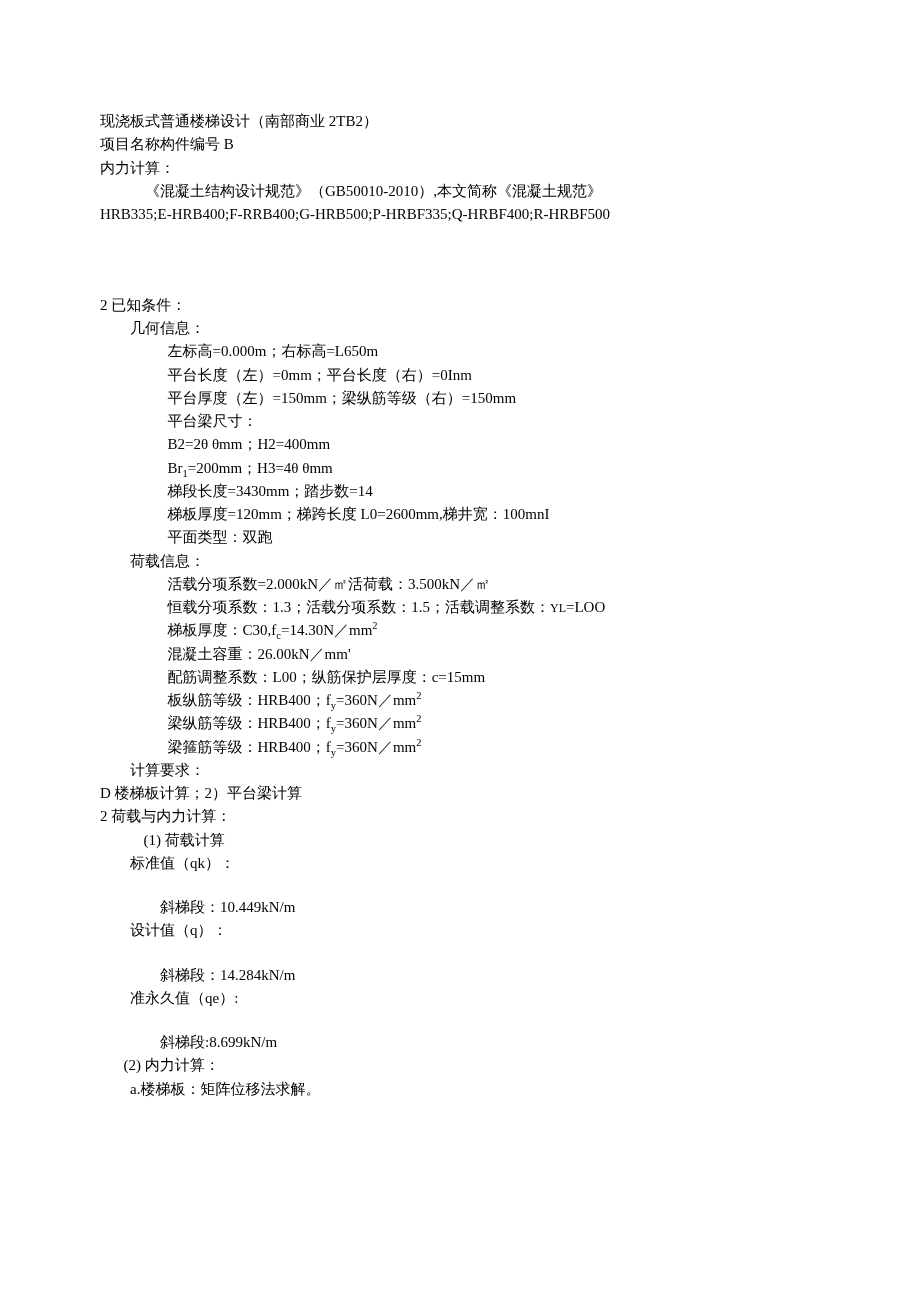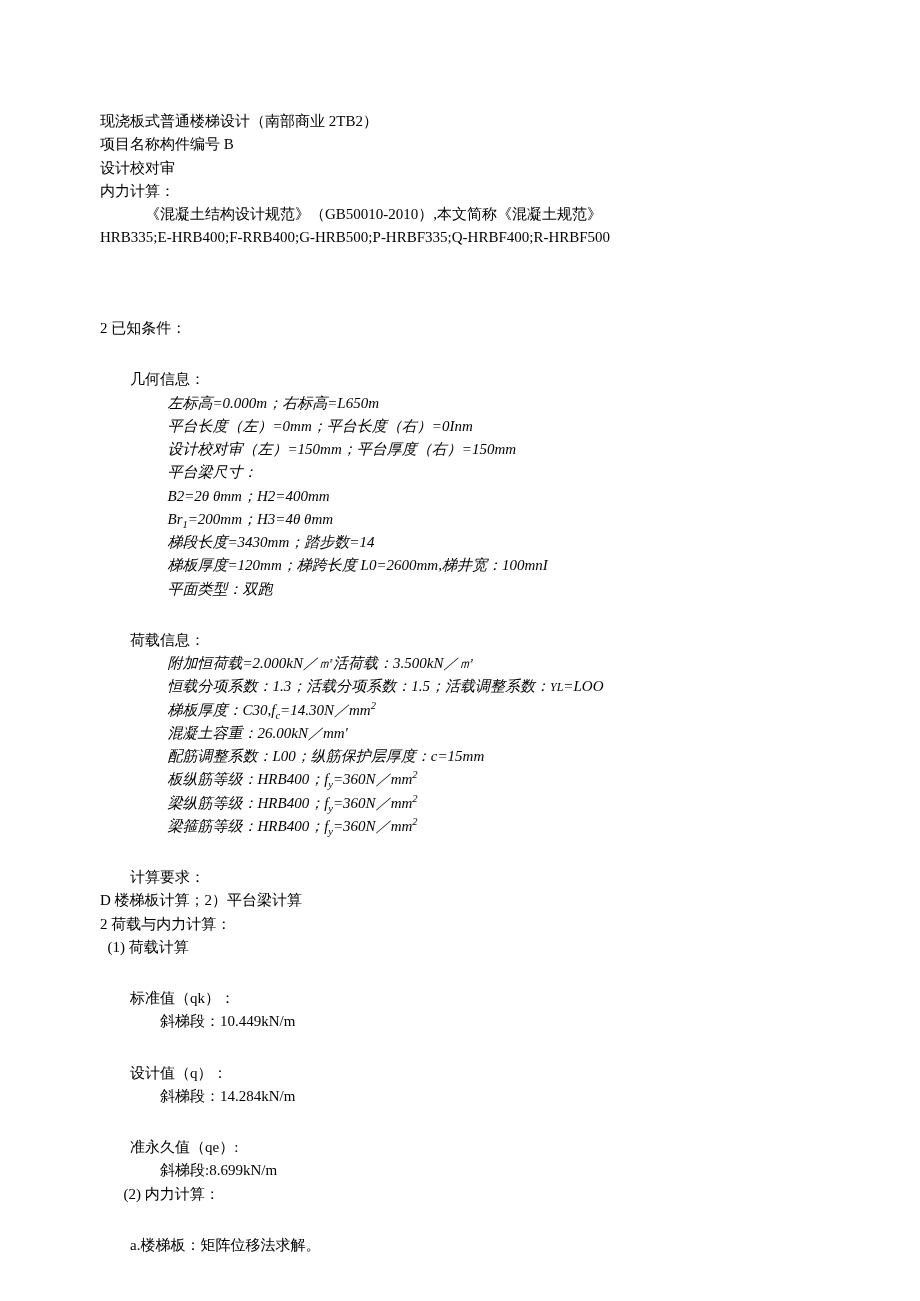--- a/index.html
+++ b/index.html
@@ -7,62 +7,61 @@
     margin: 0;
     font-family: "SimSun", "宋体", serif;
     font-size: 15px;
     line-height: 1.55;
     color: #000;
     background: #fff;
     padding: 110px 100px 60px 100px;
     box-sizing: border-box;
   }
   .b { font-weight: normal; }
-  .ind1 { padding-left: 2em; margin-top: 28px; }
-  .ind2 { padding-left: 4em; }
-  .ind3 { padding-left: 4.5em; font-style: italic; }
+  .ind1 { padding-left: 2em; }
+  .ind2 { padding-left: 4em; margin-top: 21px; }
+  .ind3 { padding-left: 4.5em; }
   .para-ind { text-indent: 3em; }
   sub { font-size: 0.7em; vertical-align: sub; line-height: 0; }
   sup { font-size: 0.7em; vertical-align: super; line-height: 0; }
   .gap { height: 4.5em; }
   .sc { font-variant: normal; font-size: 0.8em; }
 </style>
 </head>
 <body>
 
 <div>
 
   <div>
     <span class="b">现浇板式普通楼梯设计（南部商业 2TB2）</span>
   </div>
   <div class="b">项目名称构件编号 B</div>
-  <div class="b">设计校对审</div>
   <div class="b">内力计算：</div>
   <div class="para-ind">《混凝土结构设计规范》（GB50010-2010）,本文简称《混凝土规范》</div>
   <div>HRB335;E-HRB400;F-RRB400;G-HRB500;P-HRBF335;Q-HRBF400;R-HRBF500</div>
 
   <div class="gap"></div>
 
   <div>2 已知条件：</div>
   <div class="ind1">几何信息：</div>
   <div class="ind3">左标高=0.000m；右标高=L650m</div>
   <div class="ind3">平台长度（左）=0mm；平台长度（右）=0Inm</div>
-  <div class="ind3">设计校对审（左）=150mm；平台厚度（右）=150mm</div>
+  <div class="ind3">平台厚度（左）=150mm；梁纵筋等级（右）=150mm</div>
   <div class="ind3">平台梁尺寸：</div>
   <div class="ind3">B2=2θ θmm；H2=400mm</div>
   <div class="ind3">
     <span>Br</span><sub>1</sub><span>=200mm；H3=4θ θmm</span>
   </div>
   <div class="ind3">梯段长度=3430mm；踏步数=14</div>
   <div class="ind3">梯板厚度=120mm；梯跨长度 L0=2600mm,梯井宽：100mnI</div>
   <div class="ind3">平面类型：双跑</div>
 
   <div class="ind1">荷载信息：</div>
   <div class="ind3">
-    <span>附加恒荷载=2.000kN／㎡</span><span>活荷载：3.500kN／㎡</span>
+    <span>活载分项系数=2.000kN／㎡</span><span>活荷载：3.500kN／㎡</span>
   </div>
   <div class="ind3">
     <span>恒载分项系数：1.3；活载分项系数：1.5；活载调整系数：</span><span class="sc">YL</span><span>=LOO</span>
   </div>
   <div class="ind3">
     <span>梯板厚度：C30,f</span><sub>c</sub><span>=14.30N／mm</span><sup>2</sup>
   </div>
   <div class="ind3">混凝土容重：26.00kN／mm'</div>
   <div class="ind3">配筋调整系数：L00；纵筋保护层厚度：c=15mm</div>
   <div class="ind3">
@@ -72,21 +71,21 @@
     <span>梁纵筋等级：HRB400；f</span><sub>y</sub><span>=360N／mm</span><sup>2</sup>
   </div>
   <div class="ind3">
     <span>梁箍筋等级：HRB400；f</span><sub>y</sub><span>=360N／mm</span><sup>2</sup>
   </div>
 
   <div class="ind1">计算要求：</div>
   <div>D 楼梯板计算；2）平台梁计算</div>
 
   <div class="b">2 荷载与内力计算：</div>
-  <div style="padding-left:0.5em;">(1) 荷载计算</div>
+  <div style="padding-left:0.5em;margin-left:36px;">(1) 荷载计算</div>
   <div class="ind1">标准值（qk）：</div>
   <div class="ind2">斜梯段：10.449kN/m</div>
   <div class="ind1">设计值（q）：</div>
   <div class="ind2">斜梯段：14.284kN/m</div>
   <div class="ind1">准永久值（qe）:</div>
   <div class="ind2">斜梯段:8.699kN/m</div>
   <div style="padding-left:0.5em;margin-left:16px;">(2) 内力计算：</div>
   <div class="ind1">a.楼梯板：矩阵位移法求解。</div>
 
 </div>

